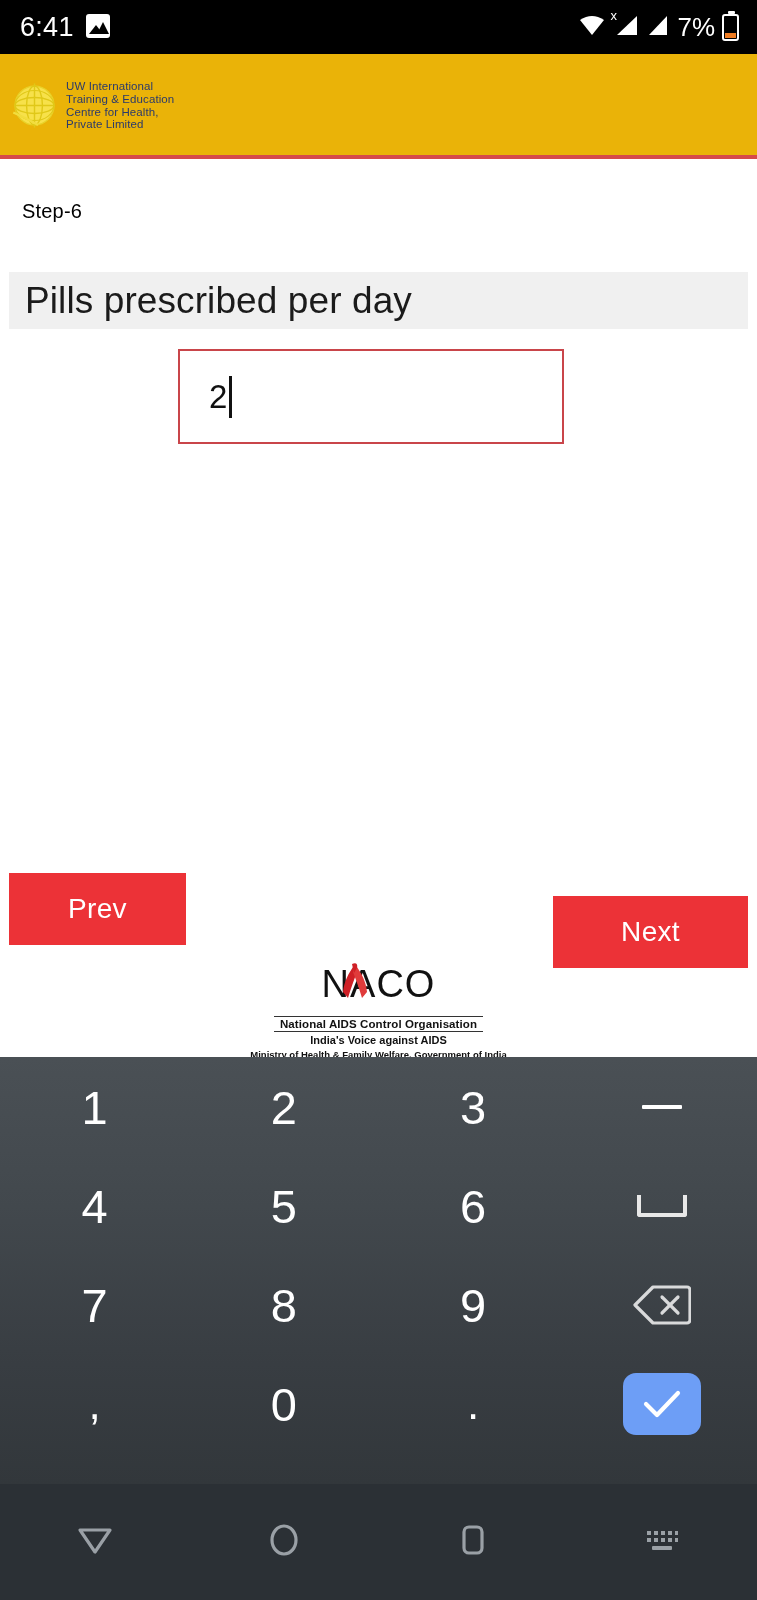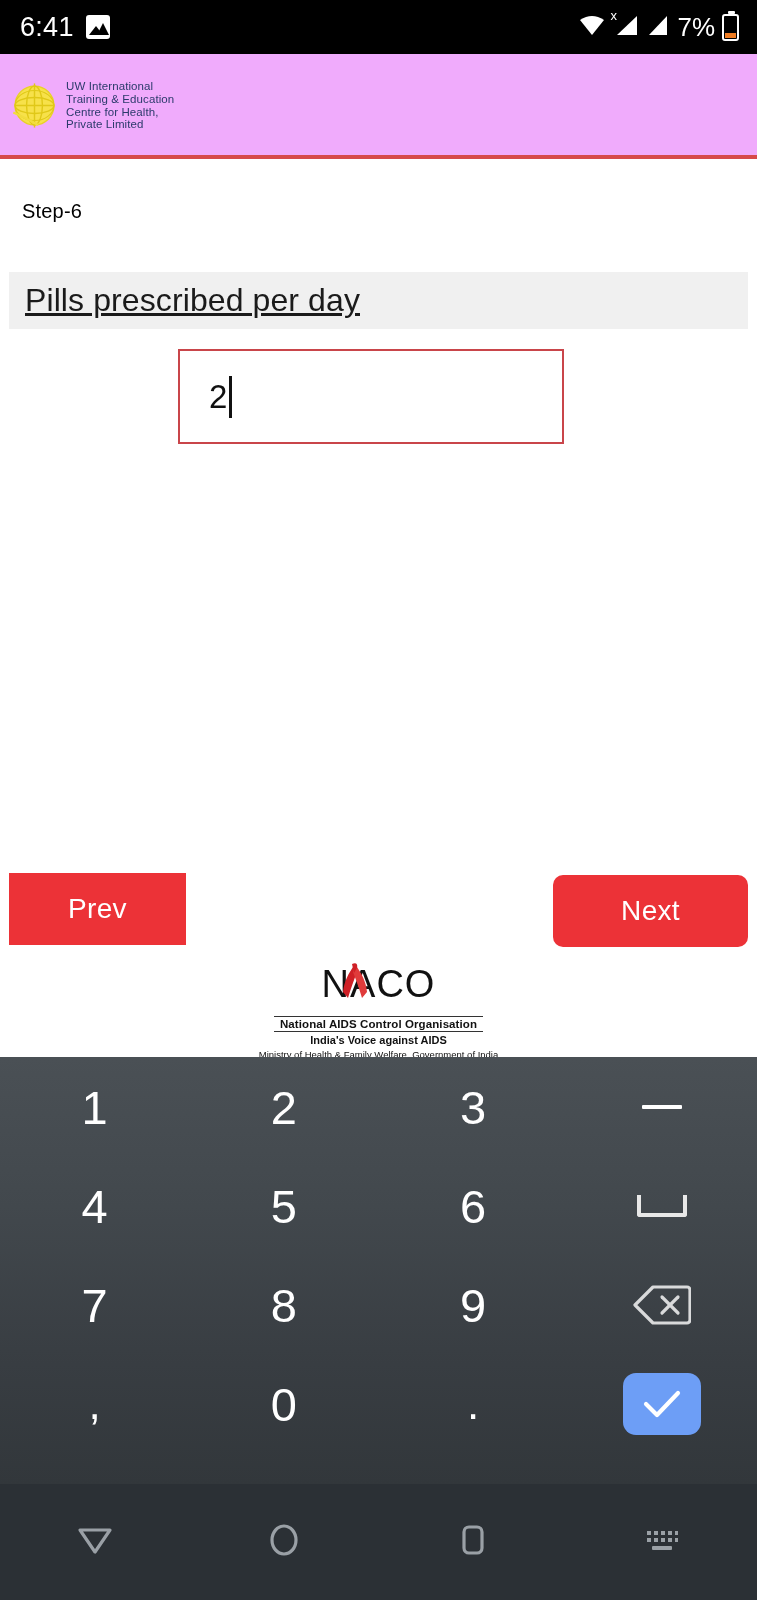--- a/index.html
+++ b/index.html
@@ -11,21 +11,21 @@
   }
   #screen { position:relative; width:757px; height:1600px; background:#fff; }
 
   
   .statusbar{
     position:absolute; left:0; top:0; width:757px; height:54px;
     background:#000; color:#fff;
     display:flex; align-items:center; justify-content:space-between;
     padding:0 18px 0 20px;
   }
-  .sb-left{ display:flex; align-items:center; gap:12px; }
+  .sb-left{ display:flex; gap:12px; }
   .sb-time{ font-size:27px; letter-spacing:.3px; line-height:1; }
   .sb-right{ display:flex; align-items:center; gap:7px; }
   .sb-pct{ font-size:26px; line-height:1; }
   .img-icon{
     width:24px; height:24px; border-radius:3px; background:#fff;
     position:relative; overflow:hidden;
   }
   .img-icon:after{
     content:""; position:absolute; left:3px; bottom:4px;
     width:0;height:0;border-left:7px solid transparent;border-right:7px solid transparent;
@@ -36,74 +36,74 @@
     width:0;height:0;border-left:6px solid transparent;border-right:6px solid transparent;
     border-bottom:12px solid #000;
   }
   .batt{ width:17px;height:27px;border:2px solid #fff;border-radius:3px;position:relative; }
   .batt:before{content:"";position:absolute;top:-5px;left:4px;width:7px;height:3px;background:#fff;border-radius:1px;}
   .batt i{position:absolute;left:1px;right:1px;bottom:1px;height:5px;background:#ef7c22;display:block;}
 
   
   .appbar{
     position:absolute; left:0; top:54px; width:757px; height:103px;
-    background:#f0abfc; display:flex; align-items:center;
+    background:#eab308; display:flex; align-items:center;
   }
   .logo-wrap{ display:flex; align-items:center; padding-left:8px; gap:5px; }
   .globe{ width:53px; height:53px; }
   .logo-text{ color:#2b3a6b; font-size:11.5px; line-height:12.6px; letter-spacing:.1px; }
   .app-title{
     margin-left:48px; font-size:31px; color:#111; letter-spacing:.2px;
   }
   .redline{
     position:absolute; left:0; top:155px; width:757px; height:4px; background:#d64a4a;
   }
 
   
   .step{
     position:absolute; left:22px; top:200px;
     font-size:20px; color:#000000; letter-spacing:.2px;
   }
   .qbar{
     position:absolute; left:9px; top:272px; width:739px; height:57px;
     background:#f0f0f0; display:flex; align-items:center; padding-left:16px;
   }
-  .qbar span{ font-size:32px; color:#1b1b1b; letter-spacing:.1px;text-decoration:underline; }
+  .qbar span{ font-size:37px; color:#1b1b1b; letter-spacing:.1px; }
 
   .field{
     position:absolute; left:178px; top:349px; width:386px; height:95px;
     border:2px solid #c9454a; background:#fff;
     display:flex; align-items:center; padding-left:29px;
   }
   .field .val{ font-size:33px; color:#111; }
   .caret{
     display:inline-block; width:3px; height:42px; background:#111; margin-left:2px;
   }
 
   
   .btn{
     position:absolute; height:72px; background:#ec3237;
     display:flex; align-items:center; justify-content:center;
     color:#fff; font-size:28px; letter-spacing:.3px;
   }
   .btn-prev{ left:9px; top:873px; width:177px;text-align:center; }
-  .btn-next{ left:553px; top:875px; width:195px;border-radius:10px; }
+  .btn-next{ left:553px; top:896px; width:195px; }
 
   
   .naco{
     position:absolute; left:0; top:962px; width:757px;
     display:flex; flex-direction:column; align-items:center;
   }
   .naco-mark{ position:relative; height:44px; display:flex; align-items:center; justify-content:center; }
   .naco-word{ font-size:38px; color:#111; letter-spacing:1px; font-family:"Liberation Sans", sans-serif; }
   .ribbon{ position:absolute; left:50%; transform:translateX(-43px); top:-4px; }
   .naco-l1{ font-size:11.5px; font-weight:bold; color:#111; margin-top:10px;
             border-top:1px solid #333; border-bottom:1px solid #333; padding:1px 6px; letter-spacing:.1px;}
   .naco-l2{ font-size:11px; font-weight:bold; color:#111; margin-top:2px; }
-  .naco-l3{ font-size:9.5px; font-weight:normal; color:#111; margin-top:3px; }
+  .naco-l3{ font-size:9.5px; font-weight:bold; color:#111; margin-top:3px; }
   .naco-l4{ font-size:9px; font-weight:bold; color:#111; margin-top:2px; }
 
   
   .kb{
     position:absolute; left:0; top:1057px; width:757px; height:427px;
     background:linear-gradient(180deg,#4a5055 0%,#42484d 35%,#383d42 72%,#32373b 100%);
   }
   .kb-row{ position:absolute; left:0; width:757px; height:100px; display:flex; }
   .kb-key{
     flex:1; display:flex; align-items:center; justify-content:center;

